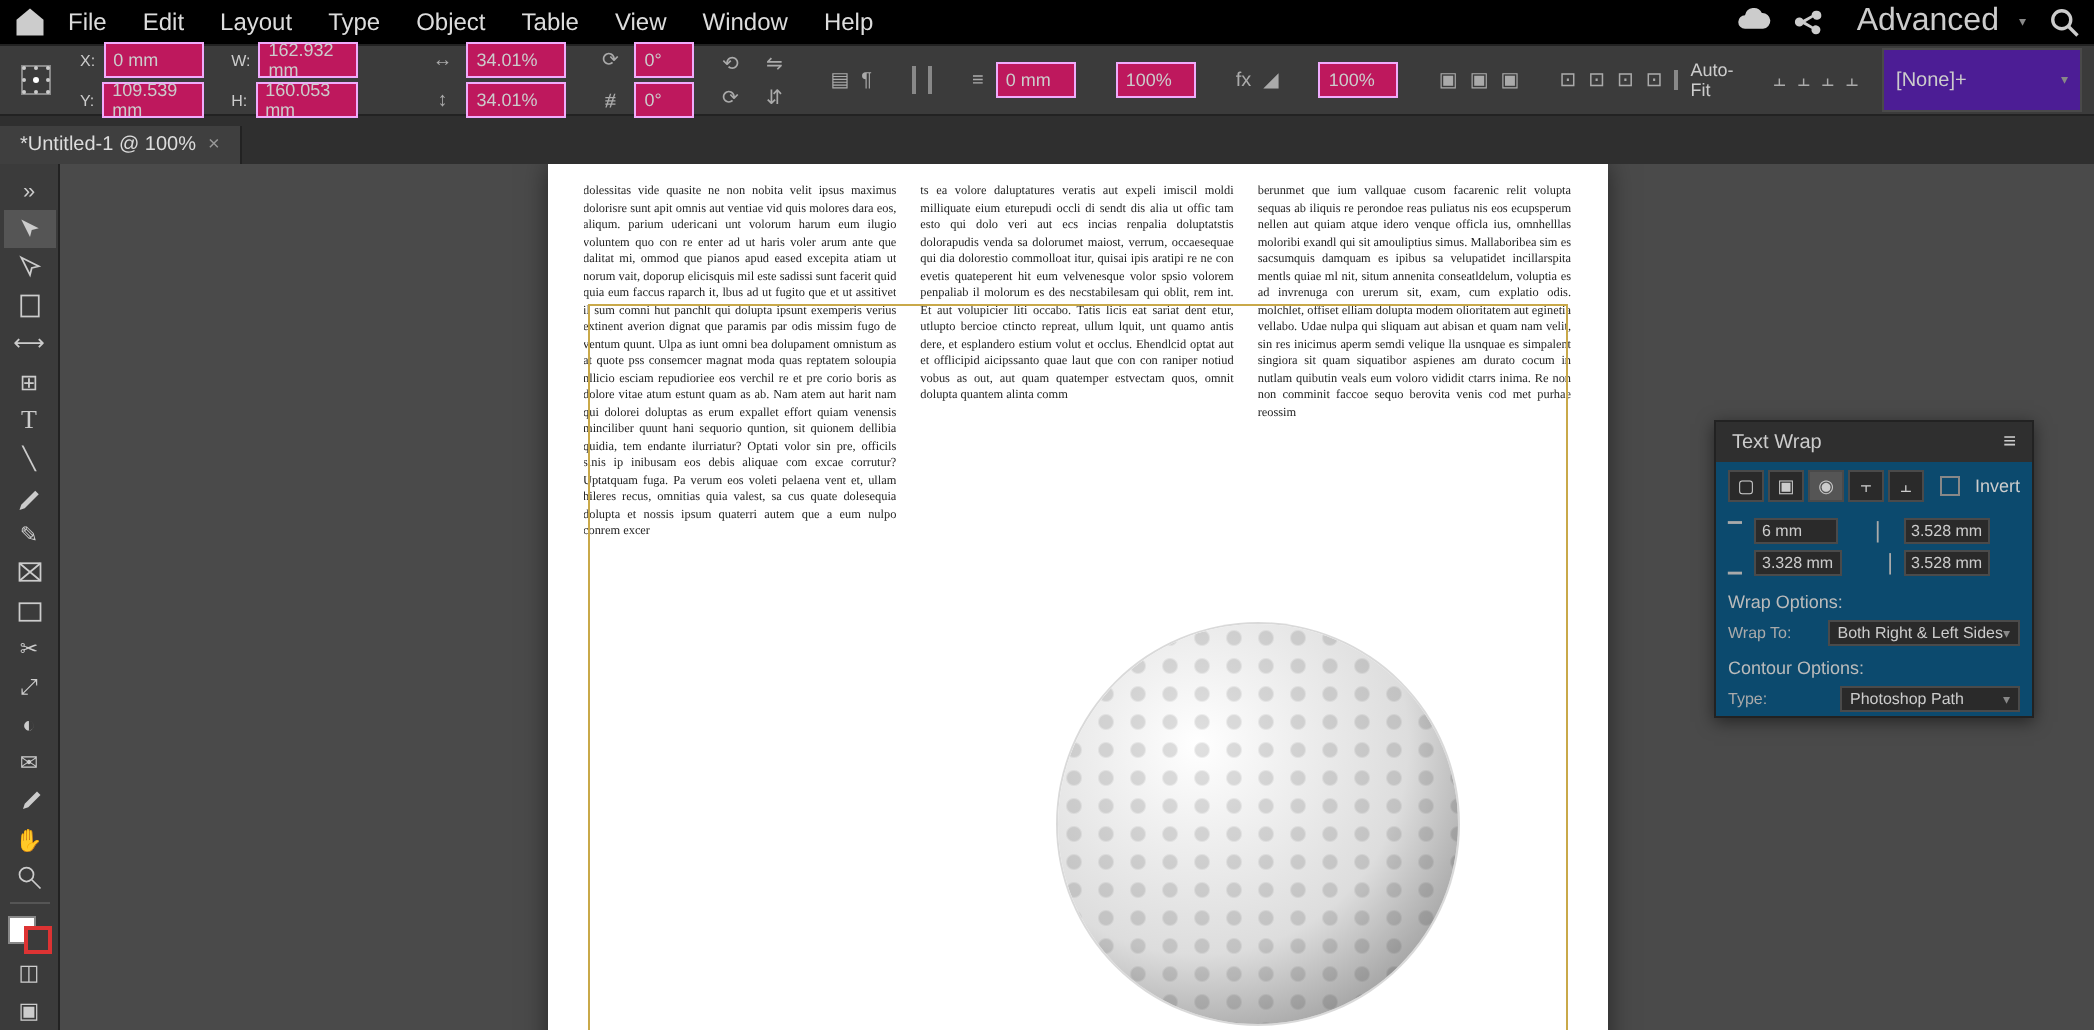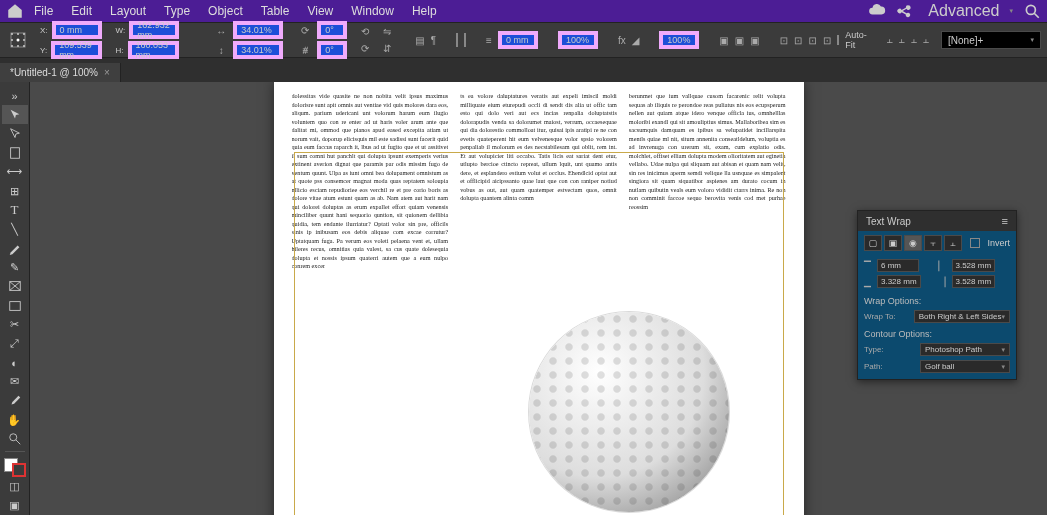--- a/index.html
+++ b/index.html
@@ -1,30 +1,30 @@
 <!DOCTYPE html>
 <html><head>
 <meta charset="utf-8">
 <style>
 *{margin:0;padding:0;box-sizing:border-box;font-family:'Segoe UI',Arial,sans-serif;user-select:none}
 body{width:1047px;height:515px;background:#2f2f2f;overflow:hidden;position:relative;color:#ccc;font-size:11px}
-.menubar{height:22px;background:#4c1d95;display:flex;align-items:center;padding:0 6px;gap:2px}
+.menubar{height:22px;background:#000000;display:flex;align-items:center;padding:0 6px;gap:2px}
 .menubar .home-icon{width:18px;height:18px;display:flex;align-items:center;justify-content:center;color:#ccc}
 .menubar .menu-item{padding:2px 8px;color:#ddd;font-size:12px;cursor:pointer}
 .menubar .spacer{flex:1}
 .menubar .cloud-icon,.menubar .share-icon{width:18px;height:18px;margin:0 4px;color:#ccc}
 .menubar .adv{font-size:16px;margin:0 8px}
 .menubar .search-btn{width:18px;height:18px;color:#ccc}
 .ctrlbar{height:36px;background:#3b3b3b;border-top:1px solid #222;border-bottom:1px solid #222;display:flex;align-items:center;padding:0 6px;gap:6px;font-size:10px;color:#ccc}
 .ctrlbar .seg{display:flex;align-items:center;gap:4px;padding:0 4px}
-.ctrlbar .field{background:#1d4ed8;border:4px solid #f0abfc;height:18px;padding:0 4px;font-size:9px;color:#ccc;min-width:50px;display:flex;align-items:center}
+.ctrlbar .field{background:#be185d;border:1px solid #f0abfc;height:18px;padding:0 4px;font-size:9px;color:#ccc;min-width:50px;display:flex;align-items:center}
 .ctrlbar .ico{width:16px;height:16px;display:flex;align-items:center;justify-content:center;color:#aaa}
 .ctrlbar .divider{width:1px;height:24px;background:#222;margin:0 4px}
 .ctrlbar .col-stack{display:flex;flex-direction:column;gap:2px}
-.ctrlbar .dropdown{background:#000000;border:1px solid #4a4a4a;height:18px;padding:0 6px;font-size:10px;color:#ccc;min-width:100px;display:flex;align-items:center;justify-content:space-between}
+.ctrlbar .dropdown{background:#4c1d95;border:1px solid #4a4a4a;height:32px;padding:0 6px;font-size:10px;color:#ccc;min-width:100px;display:flex;align-items:center;justify-content:space-between}
 .tabbar{height:24px;background:#2f2f2f;display:flex;align-items:flex-end}
 .tab{background:#3f3f3f;color:#ddd;font-size:10px;padding:4px 10px;border-right:1px solid #222;display:flex;align-items:center;gap:6px}
 .tab .close{font-size:10px;color:#999}
 .workarea{position:absolute;top:82px;left:0;right:0;bottom:0;display:flex}
 .toolbox{width:30px;background:#3b3b3b;border-right:1px solid #222;display:flex;flex-direction:column;align-items:center;padding-top:4px;gap:0}
 .toolbox .tool{width:26px;height:22px;display:flex;align-items:center;justify-content:center;color:#ccc;position:relative;cursor:pointer}
 .toolbox .tool.active{background:#555}
 .toolbox .tool svg{width:14px;height:14px}
 .toolbox .sep{width:20px;height:1px;background:#555;margin:2px 0}
 .toolbox .swatch{width:22px;height:22px;position:relative;margin-top:4px}
@@ -334,20 +334,13 @@
       </div>
   </div>
   <div class="section-label">Contour Options:</div>
   <div class="inline-field">
     <span class="lbl">Type:</span>
     <div class="sel">
         <span>Photoshop Path</span>
         <span class="caret">▾</span>
       </div>
   </div>
-  <div class="inline-field" style="padding-bottom:6px">
-    <span class="lbl">Path:</span>
-    <div class="sel">
-        <span>Golf ball</span>
-        <span class="caret">▾</span>
-      </div>
-  </div>
 </div>
 
 </body></html>

